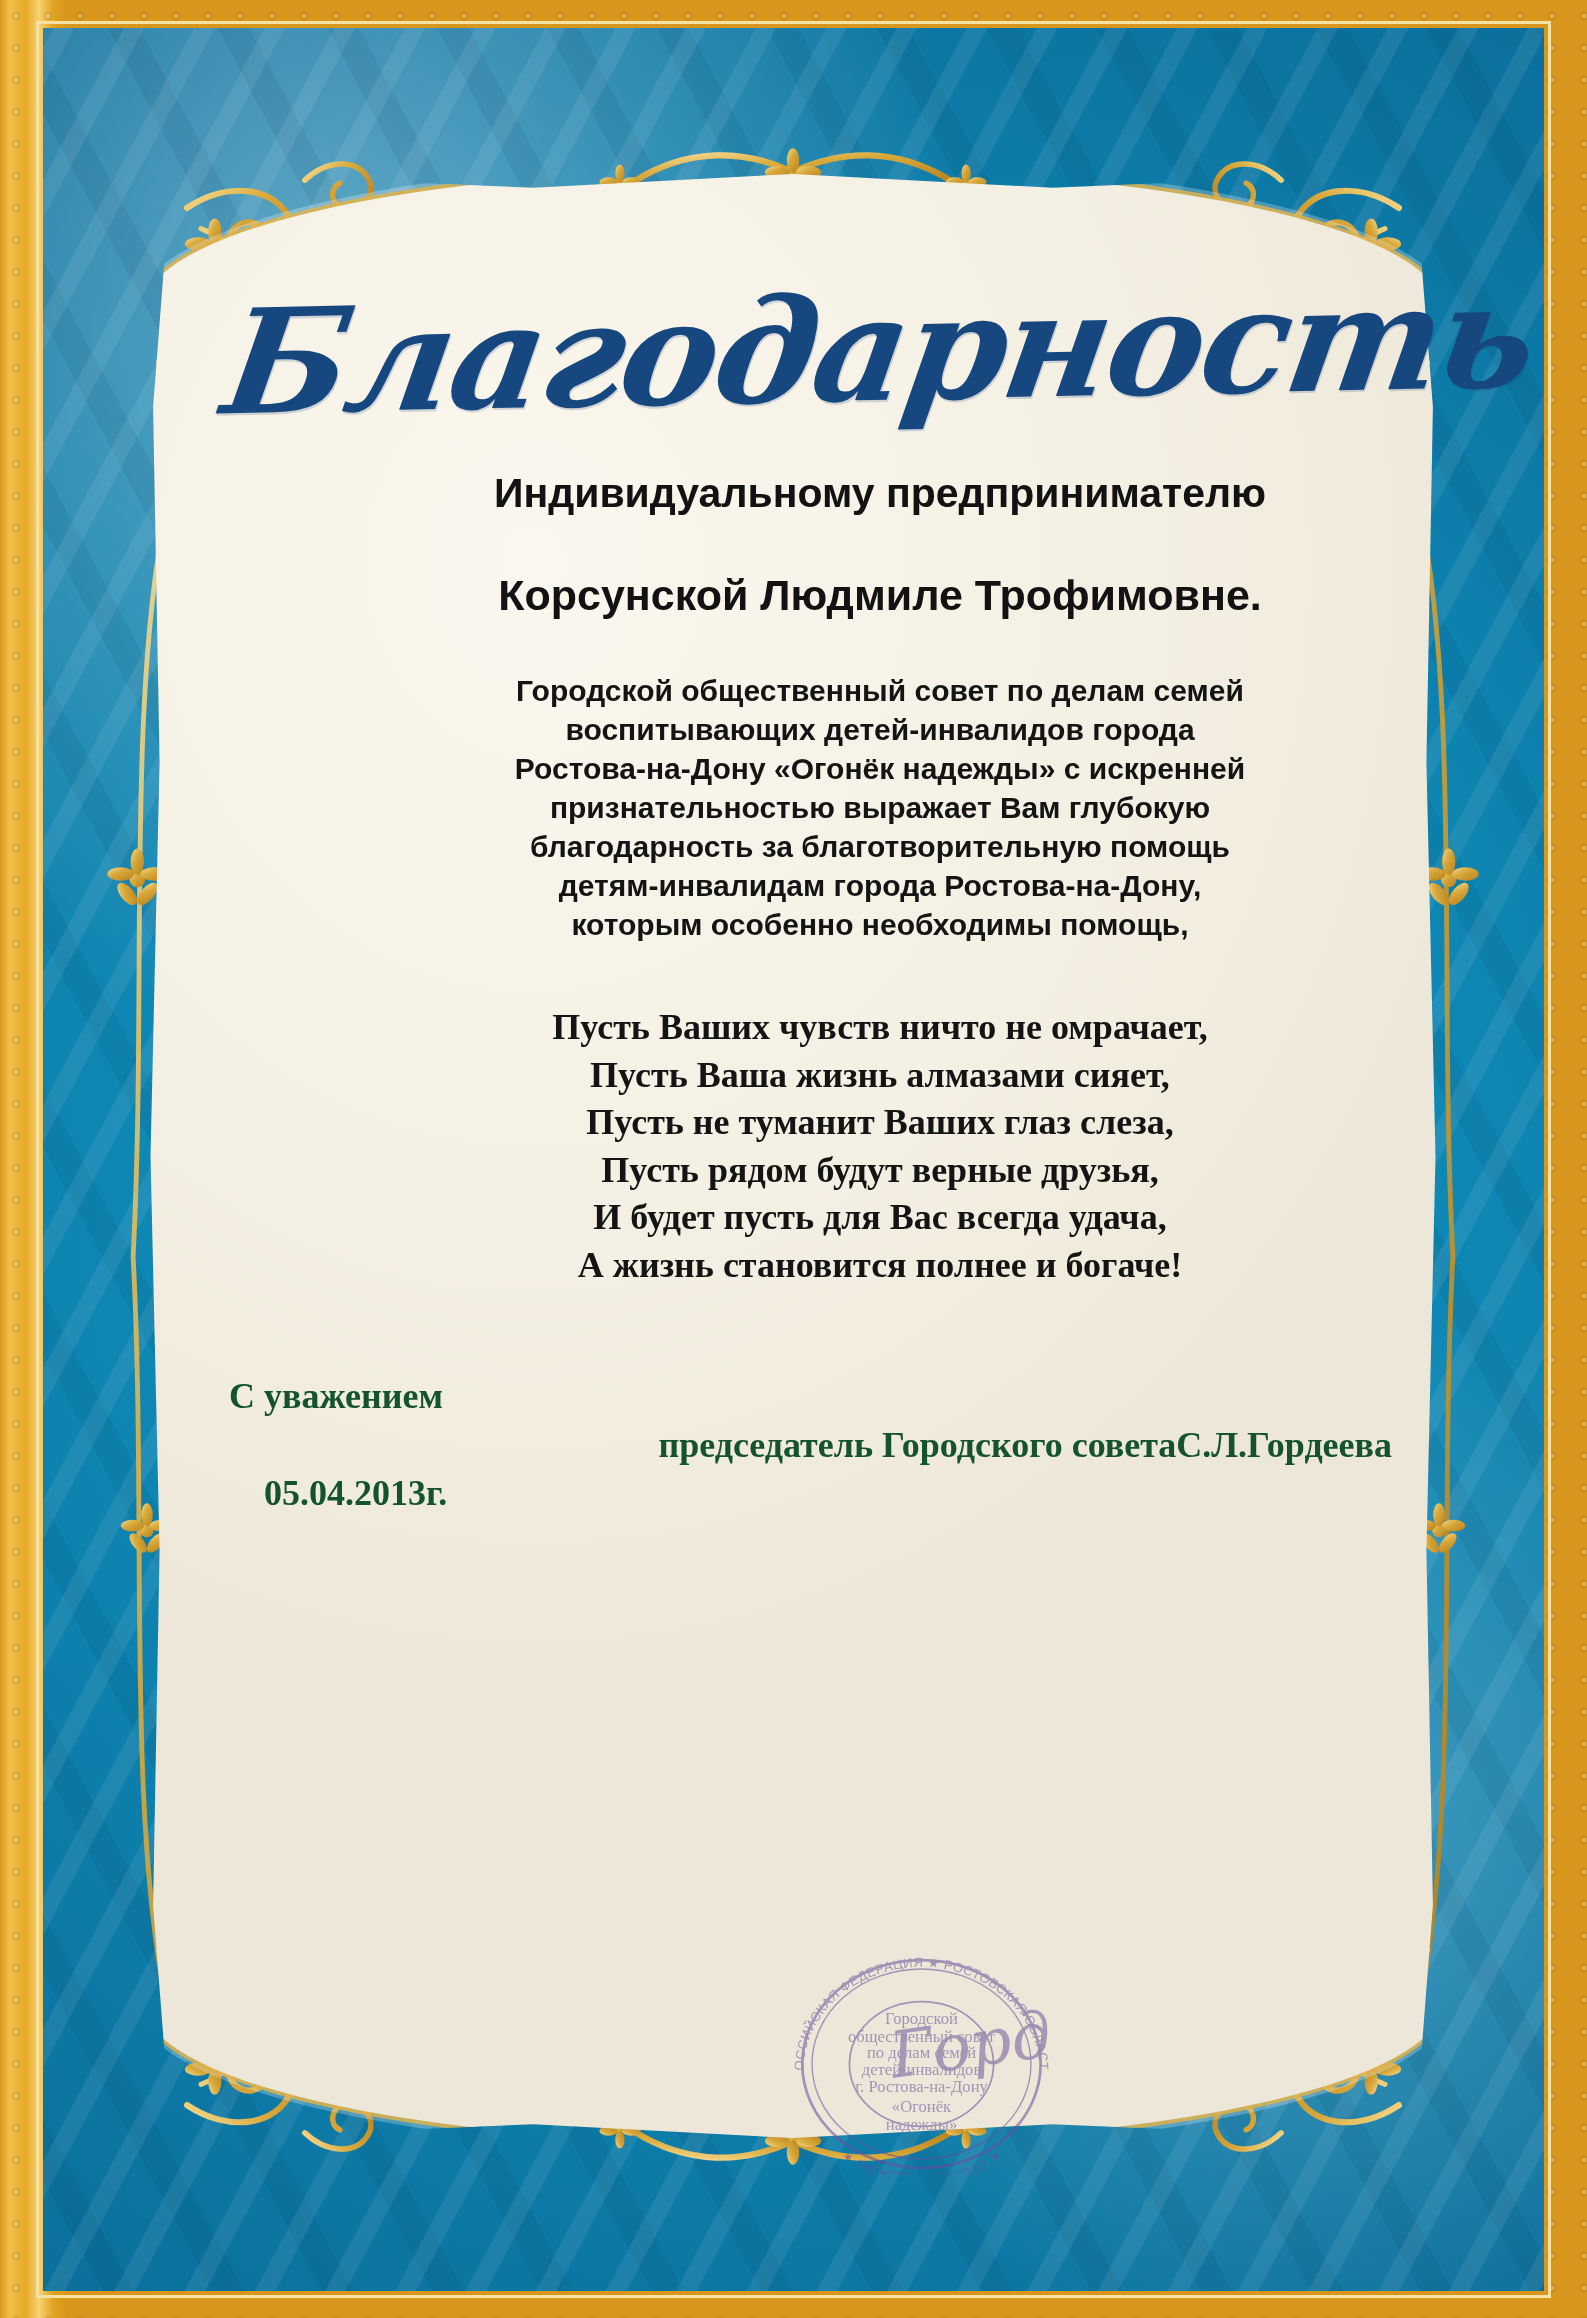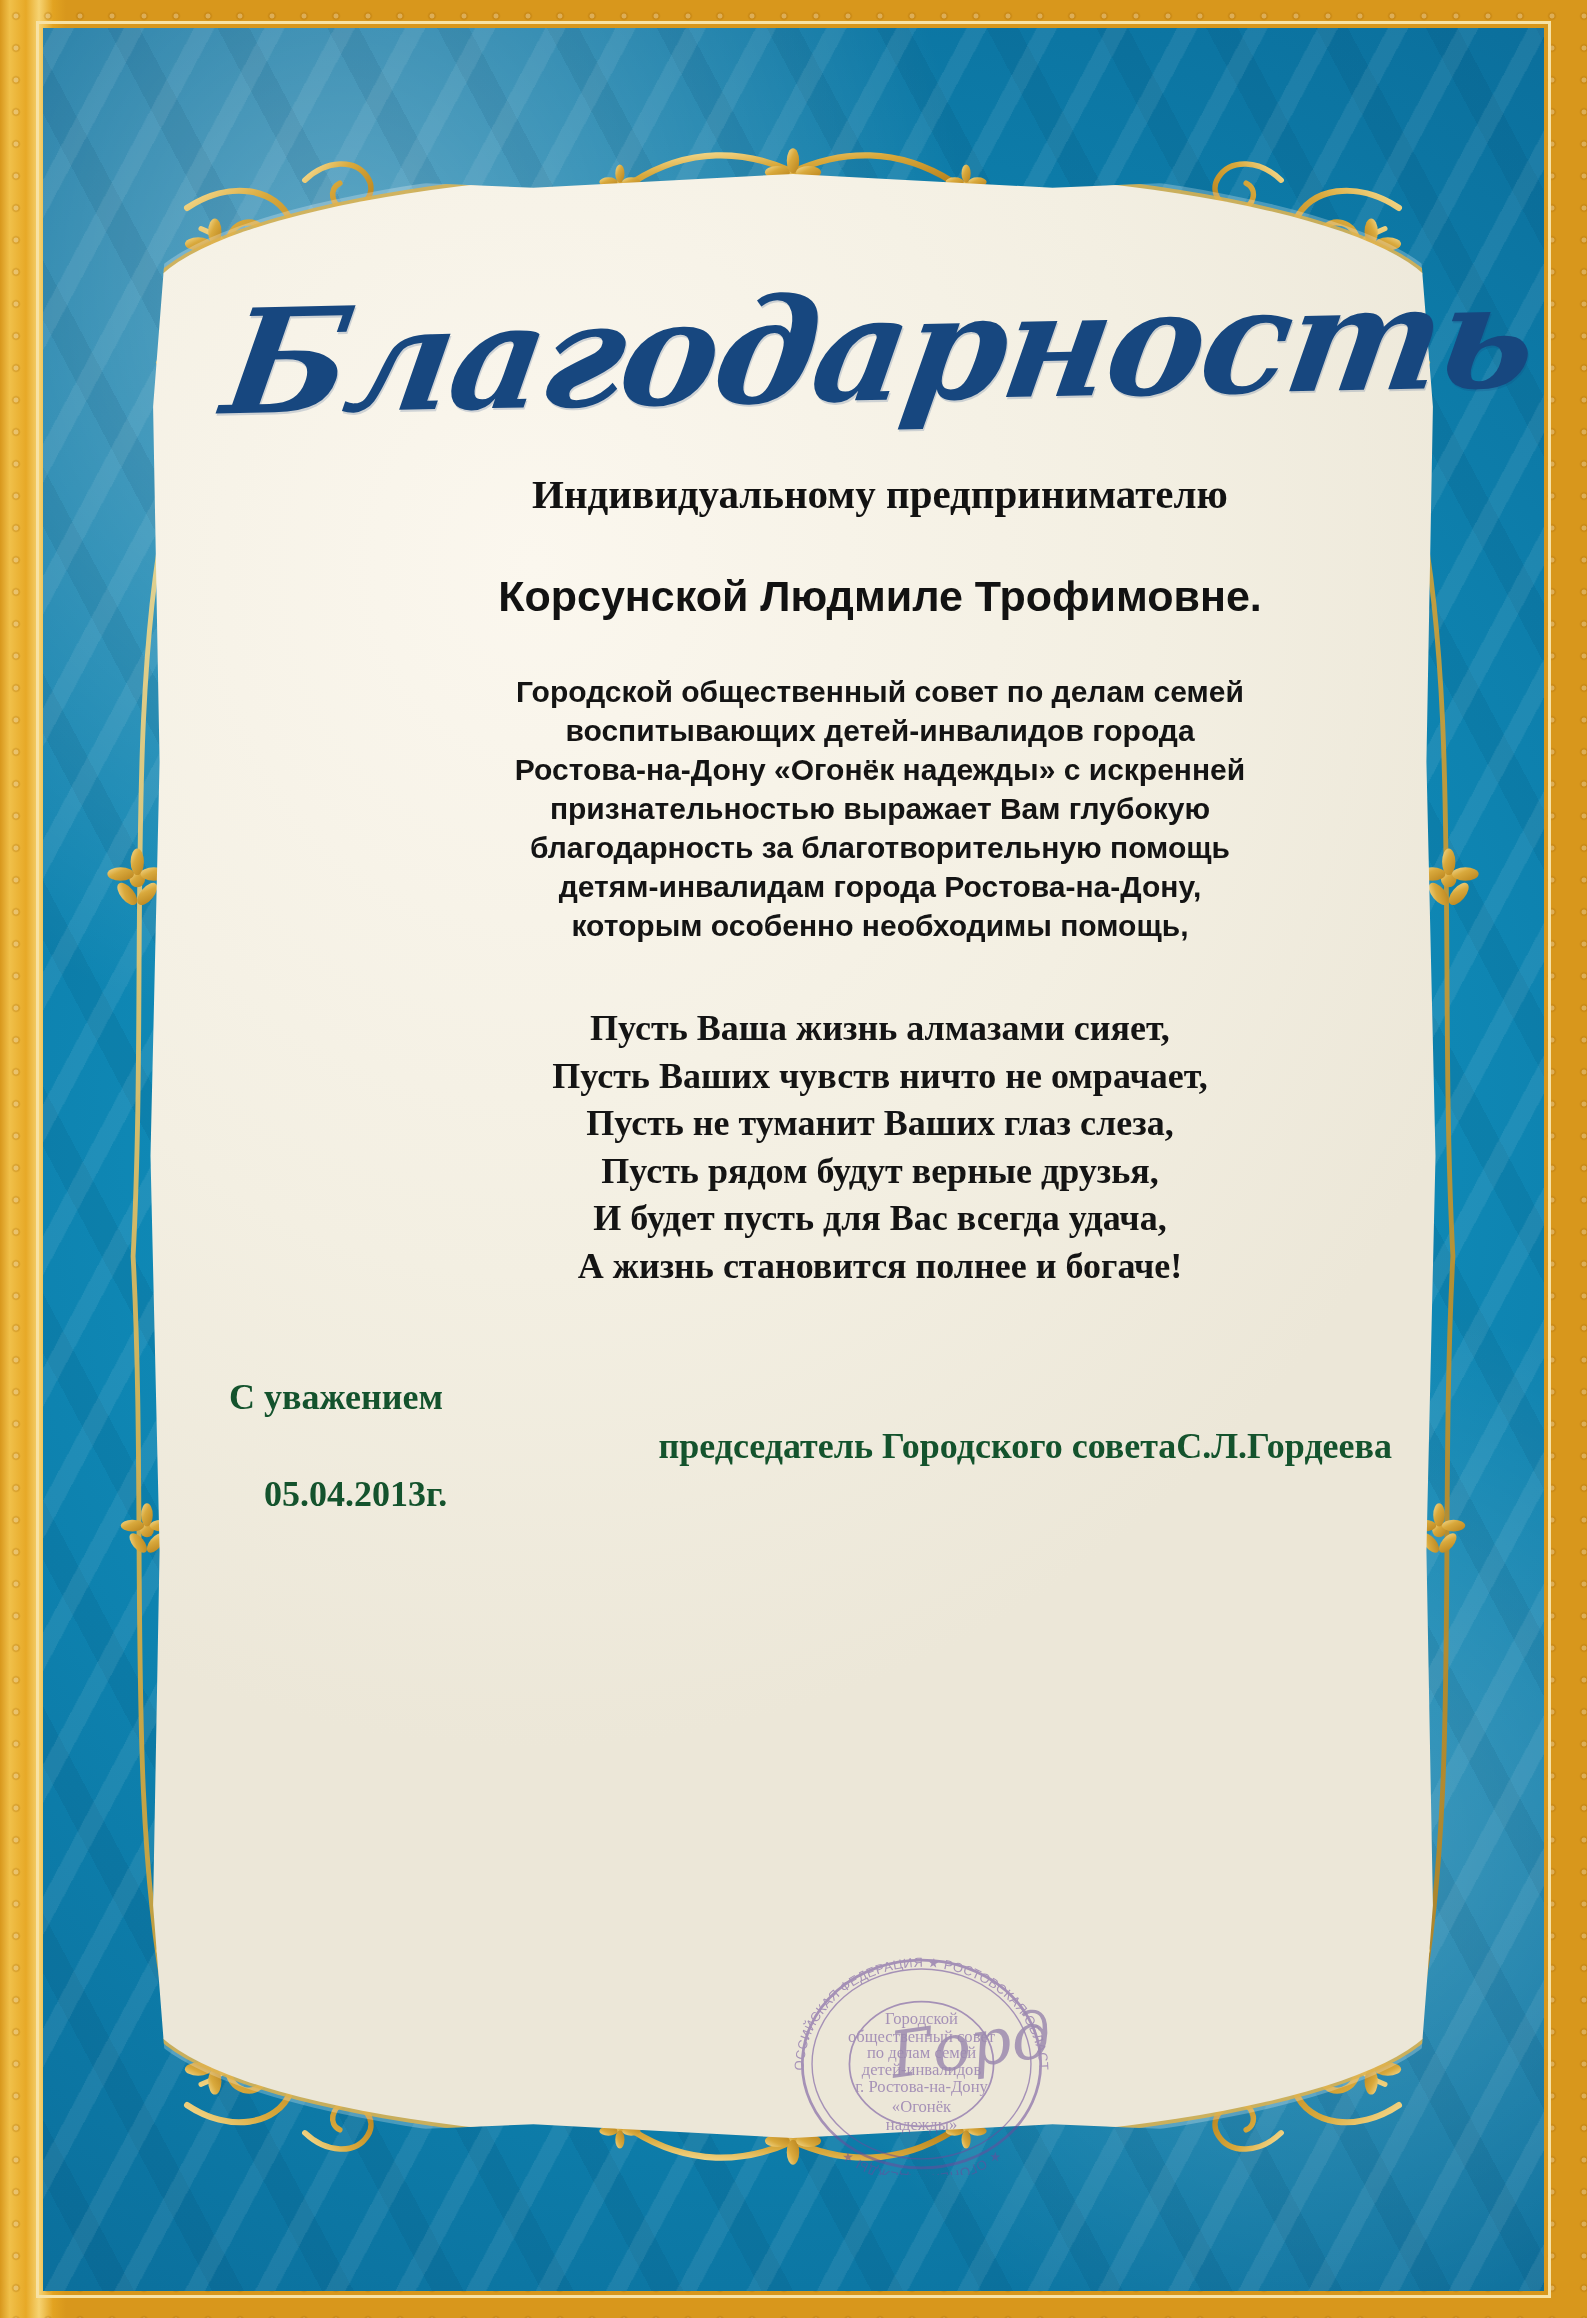--- a/index.html
+++ b/index.html
@@ -133,21 +133,21 @@
     font-size: 145px;
     line-height: 1;
     color: #17477f;
     letter-spacing: -2.8px;
     margin: 0 0 28px 0;
     transform: skewX(-10deg) rotate(-1.2deg);
     text-shadow: 1.4px 2.1px 0 rgba(20,60,120,0.18);
   }
 
   .recipient-role {
-    font-family: Liberation Serif, serif;
+    font-family: Liberation Sans, sans-serif;
     font-weight: 700;
     font-size: 41px;
     color: #121212;
     margin: 48px 0 0 0;
   }
   .recipient-name {
     font-family: "Liberation Sans", sans-serif;
     font-weight: 700;
     font-size: 43px;
     color: #121212;
@@ -335,22 +335,22 @@
         <p>Городской общественный совет по делам семей</p>
         <p>воспитывающих детей-инвалидов города</p>
         <p>Ростова-на-Дону «Огонёк надежды» с искренней</p>
         <p>признательностью выражает Вам глубокую</p>
         <p>благодарность   за благотворительную   помощь</p>
         <p>детям-инвалидам города Ростова-на-Дону,</p>
         <p>которым   особенно необходимы помощь,</p>
       </div>
 
       <div class="poem">
+        <p>Пусть Ваших чувств ничто не омрачает,</p>
         <p>Пусть Ваша жизнь алмазами сияет,</p>
-        <p>Пусть Ваших чувств ничто не омрачает,</p>
         <p>Пусть не туманит Ваших глаз слеза,</p>
         <p>Пусть рядом будут верные друзья,</p>
         <p>И будет пусть для Вас всегда удача,</p>
         <p>А жизнь становится полнее и богаче!</p>
       </div>
 
       <div class="signature">
         <div class="sig-left">С уважением</div>
         <div class="sig-row">
           <span>председатель Городского совета</span>

